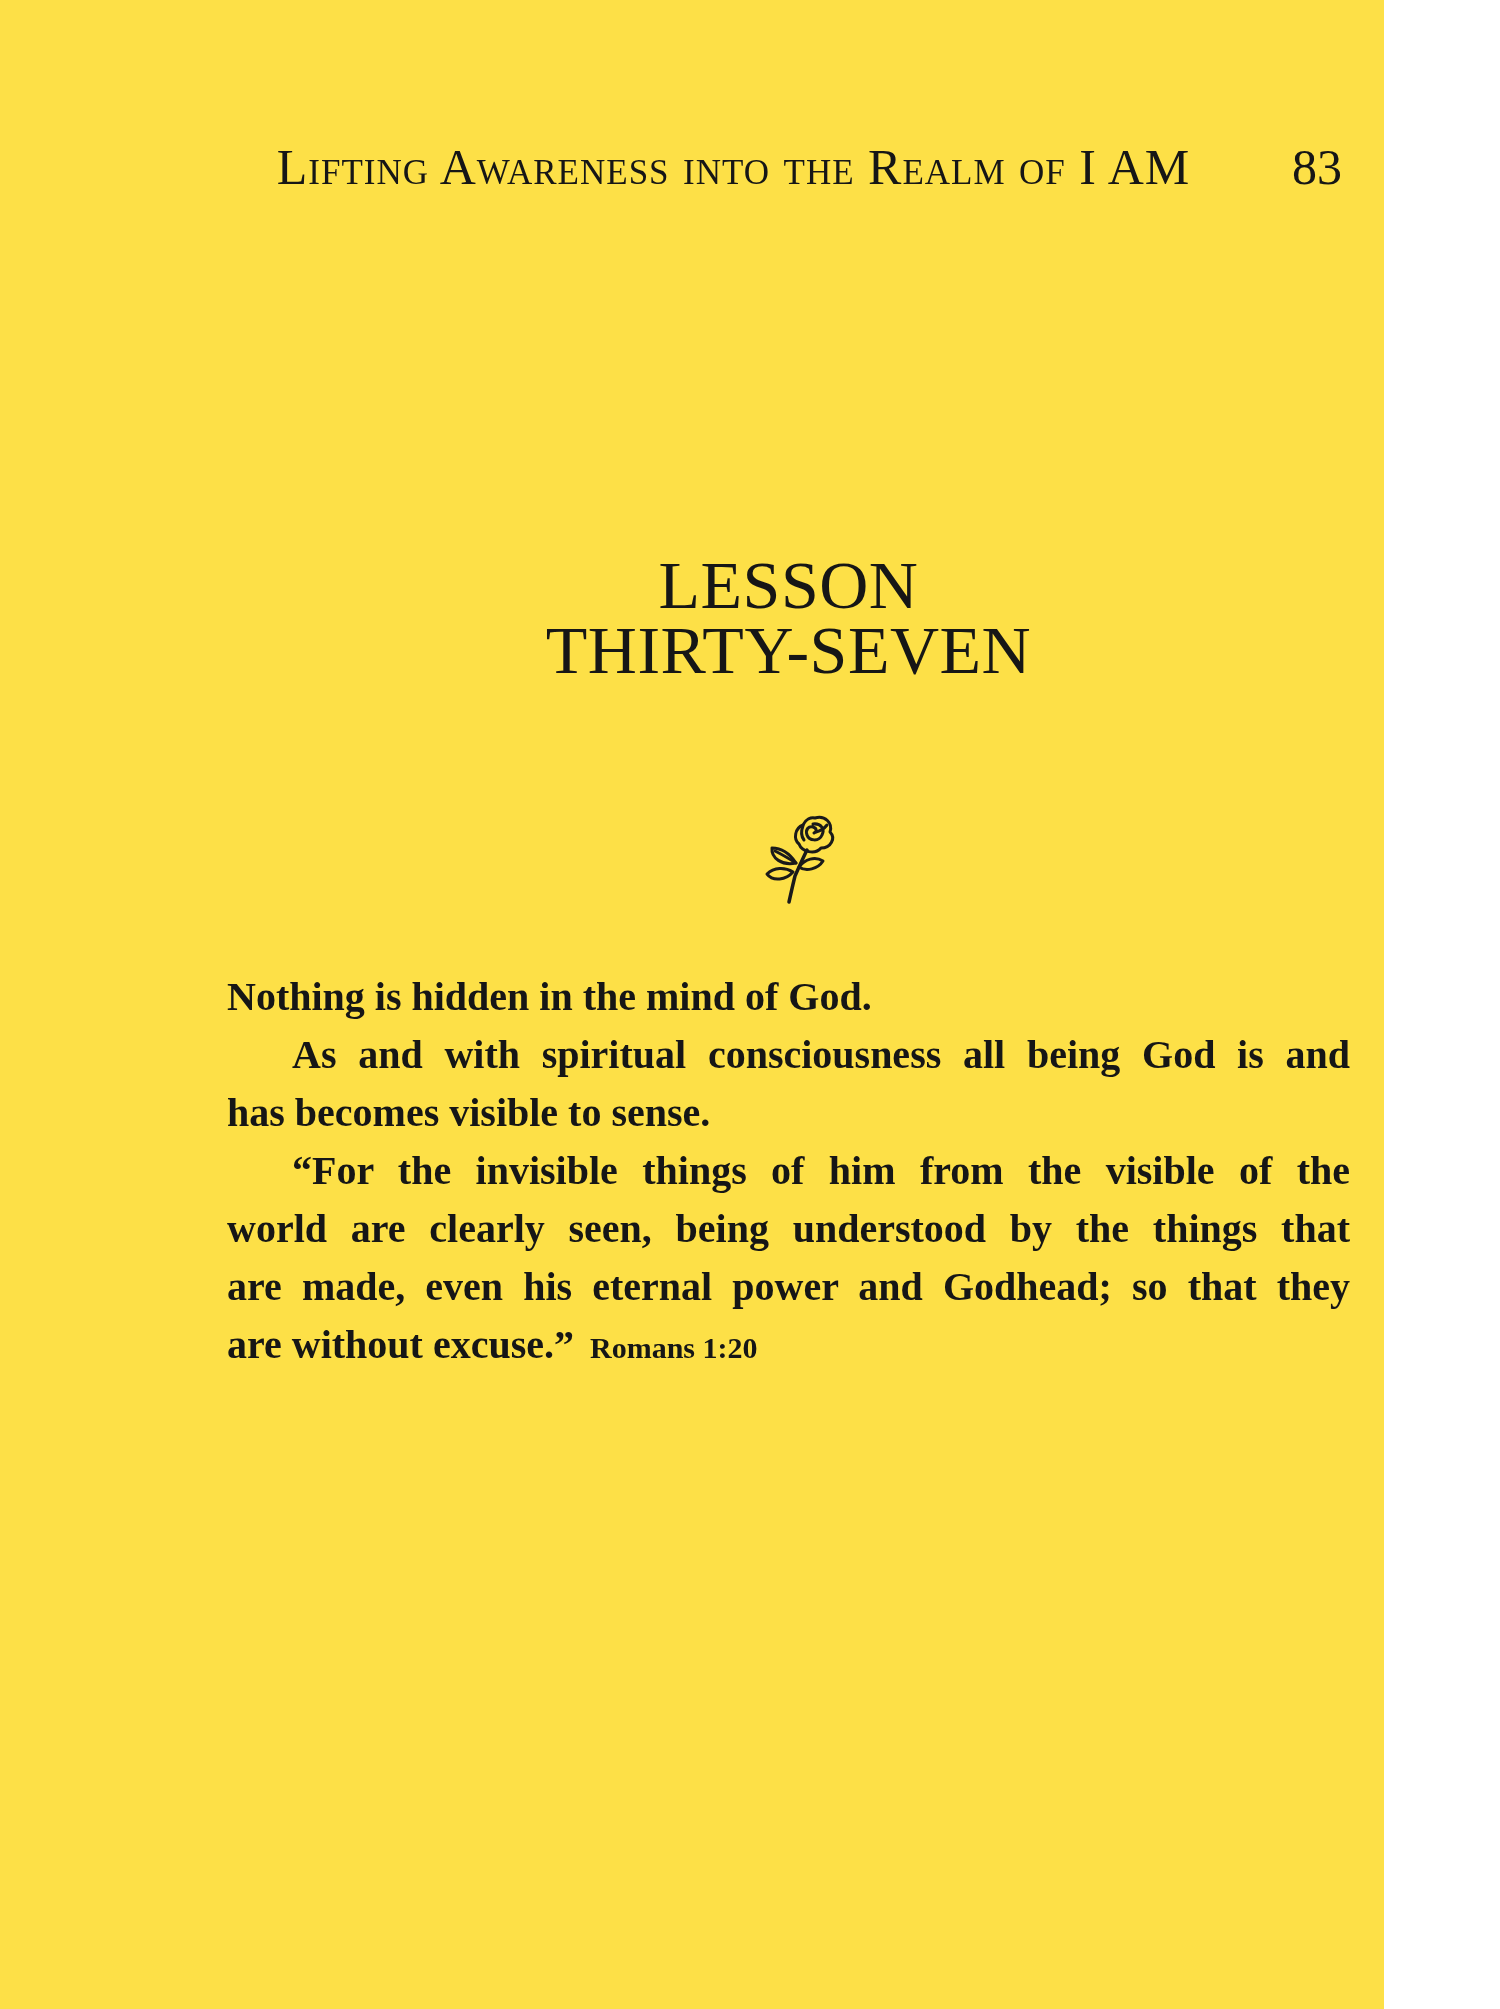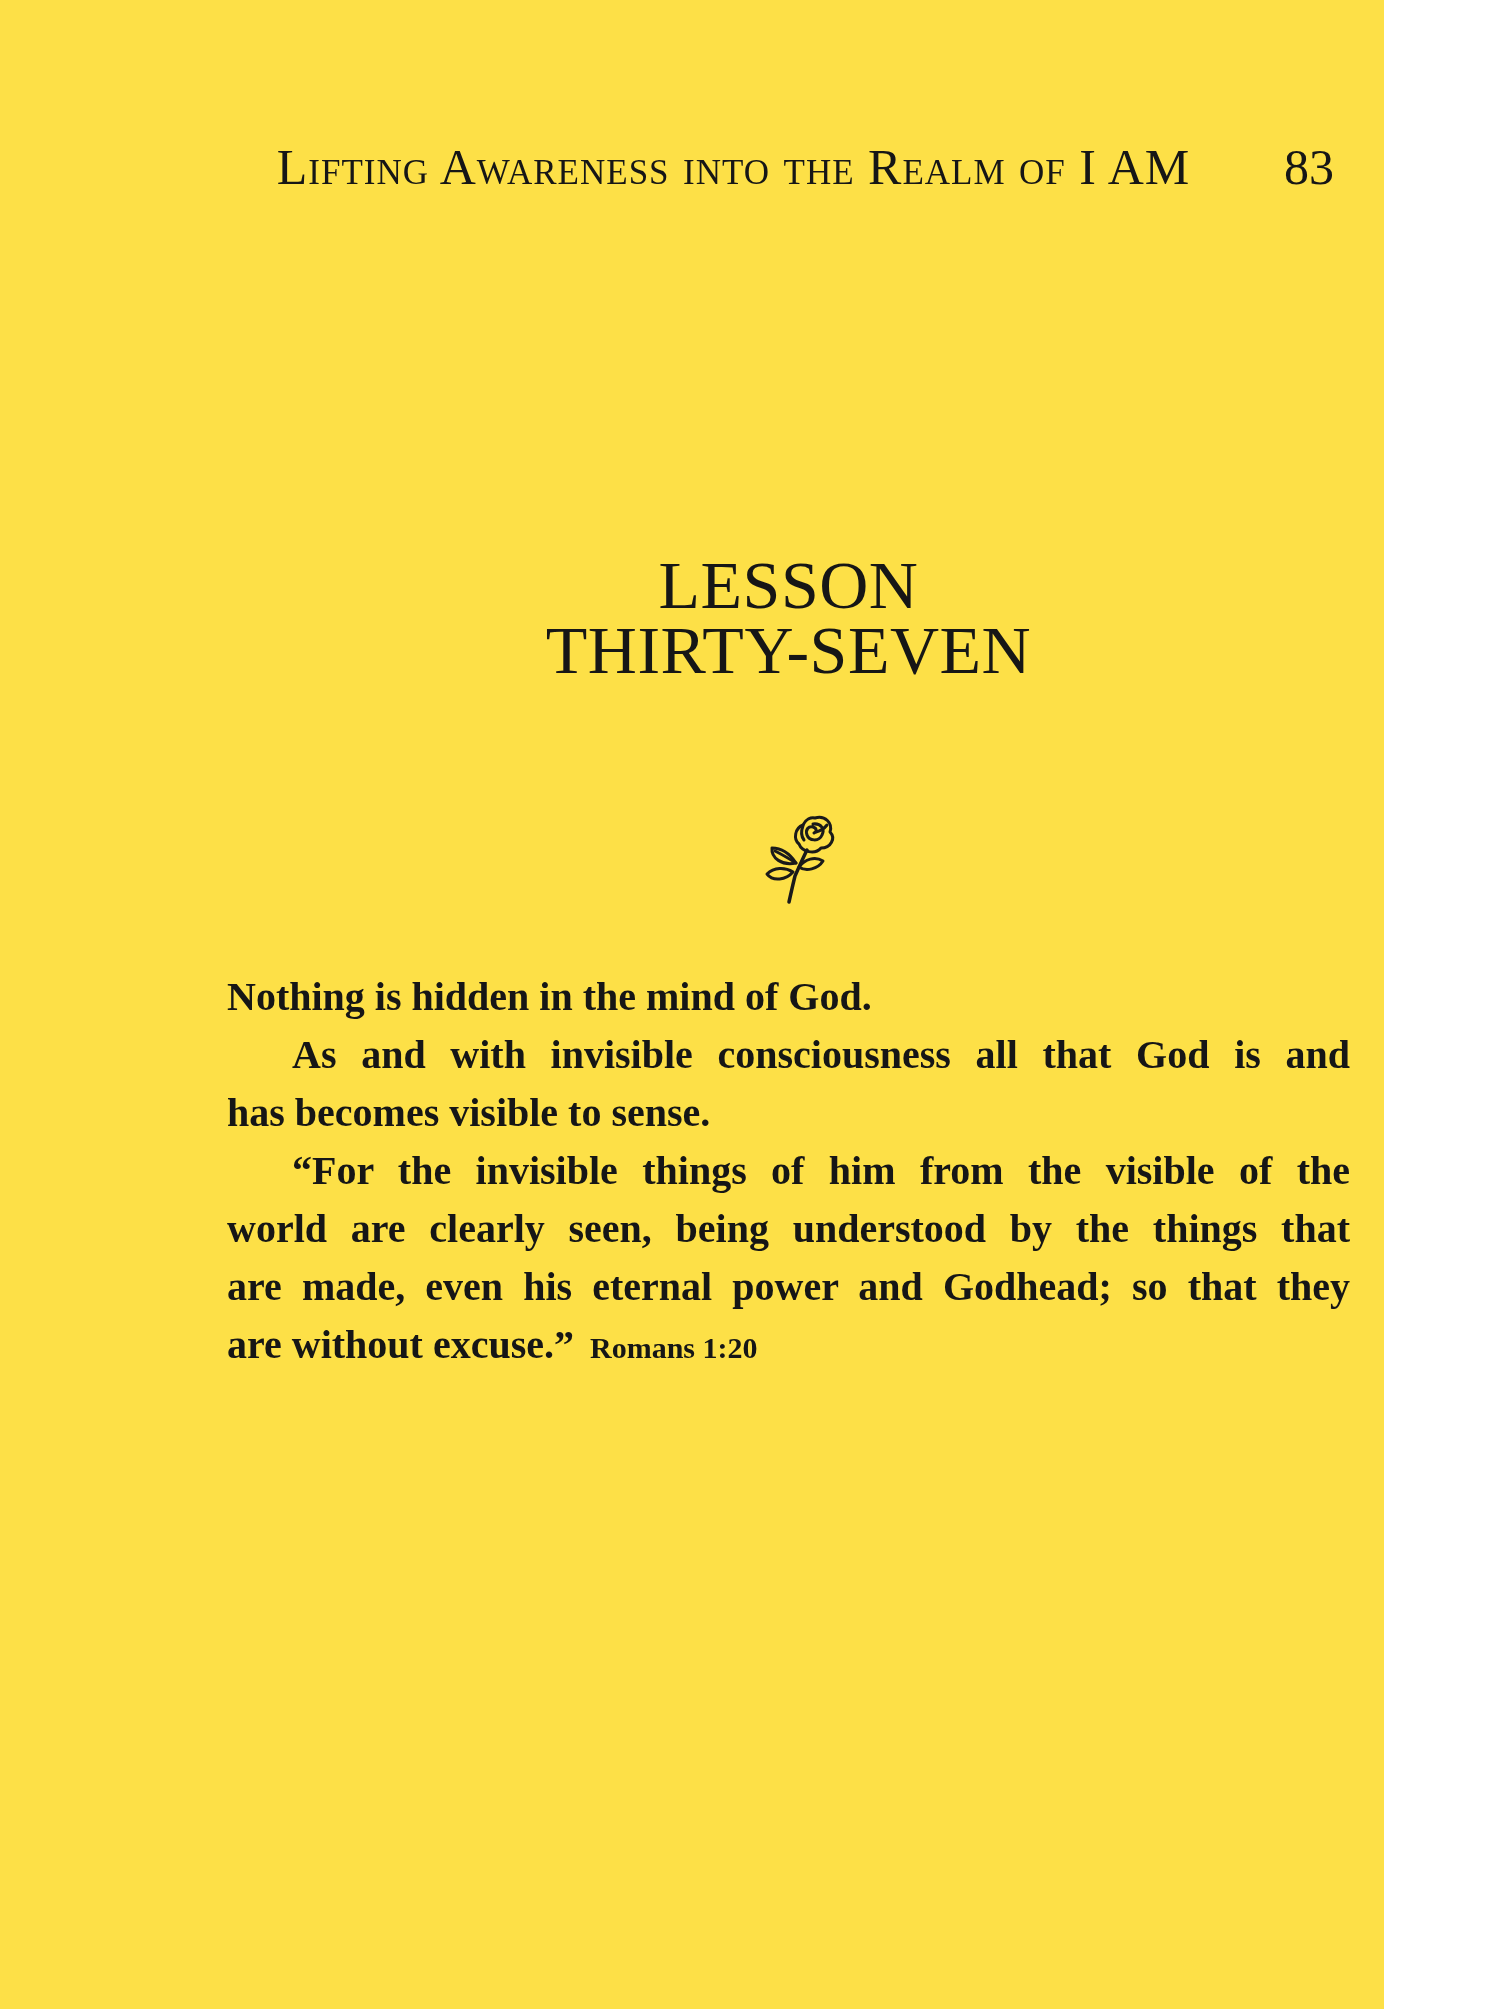--- a/index.html
+++ b/index.html
@@ -31,21 +31,21 @@
     position: absolute;
     left: 0;
     right: 110px;
     text-align: center;
     font-variant: small-caps;
     letter-spacing: 1px;
     white-space: nowrap;
   }
   .running-header .folio {
     position: absolute;
-    right: 16px;
+    right: 8px;
     top: 0;
   }
 
   
   .lesson-title {
     position: absolute;
     left: 227px;
     top: 553px;
     width: 1123px;
     text-align: center;
@@ -126,21 +126,21 @@
     </svg>
   </div>
 
   <div class="body-text">
 
     <div>
       <div class="bline last">Nothing is hidden in the mind of God.</div>
     </div>
 
     <div>
-      <div class="bline indent">As and with invisible consciousness all that God is and</div>
+      <div class="bline indent">As and with spiritual consciousness all being God is and</div>
       <div class="bline last">has becomes visible to sense.</div>
     </div>
 
     <div>
       <div class="bline indent">“For the invisible things of him from the visible of the</div>
       <div class="bline">world are clearly seen, being understood by the things that</div>
       <div class="bline">are made, even his eternal power and Godhead; so that they</div>
       <div class="bline last">
         <span>are without excuse.”</span><span class="citation">Romans 1:20</span>
       </div>

